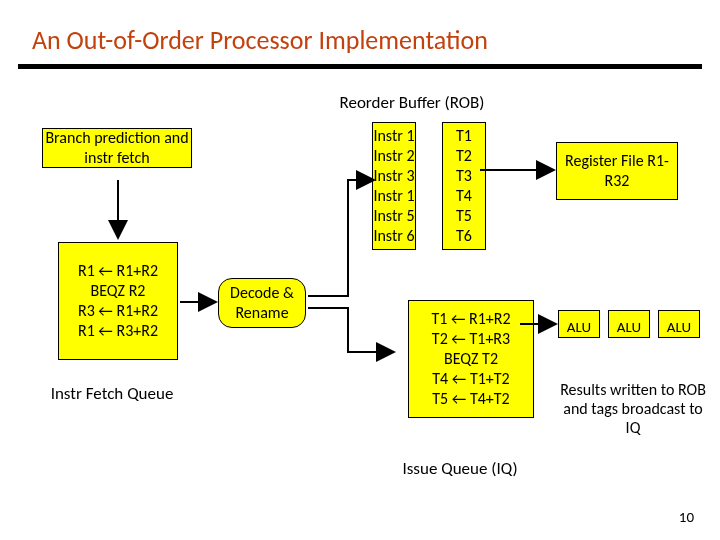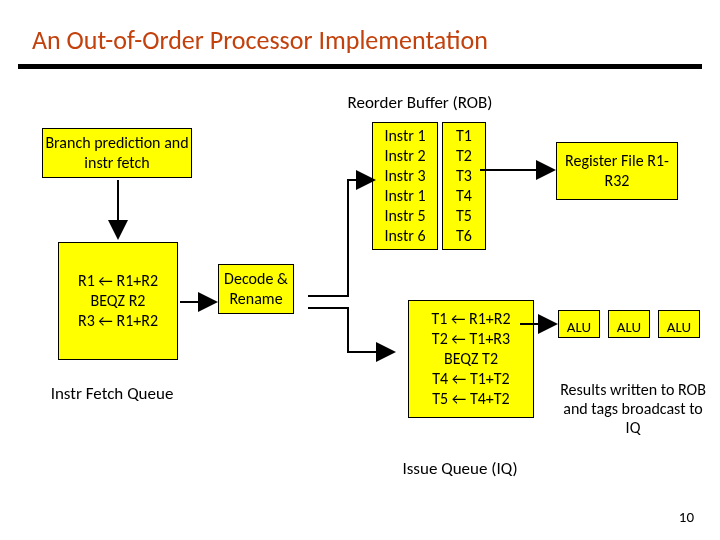--- a/index.html
+++ b/index.html
@@ -15,34 +15,34 @@
     font-size: 26px; color: #c2410c; font-weight: 400;
   }
   .rule {
     position: absolute; left: 18px; top: 64px;
     width: 684px; height: 5px; background: #000;
   }
   .lbl {
     position: absolute; font-size: 17px; color: #000;
     text-align: center;
   }
-  .rob-lbl { left: 340px; top: 92px; width: 160px; font-weight: 400; }
+  .rob-lbl { left: 332px; top: 92px; width: 160px; font-weight: 400; }
   .iq-lbl { left: 380px; top: 458px; width: 160px; }
   .fetchq-lbl { left: 32px; top: 383px; width: 160px; font-weight: 400; }
   .results-lbl { left: 558px; top: 380px; width: 150px; font-size: 16px; line-height: 1.2; }
   .box {
     position: absolute; background: #ffff00; border: 1.5px solid #000;
     font-size: 16px; text-align: center; display: flex;
     flex-direction: column; justify-content: center; align-items: center;
     line-height: 1.25;
   }
-  .bp-box { left: 42px; top: 128px; width: 150px; height: 50px; }
+  .bp-box { left: 42px; top: 128px; width: 150px; height: 40px; }
   .code-box { left: 58px; top: 242px; width: 120px; height: 118px; }
-  .dec-box { left: 218px; top: 264px; width: 76px; height: 50px; }
-  .rob-instr { left: 372px; top: 122px; width: 66px; height: 128px; }
+  .dec-box { left: 218px; top: 278px; width: 88px; height: 50px; border-radius: 14px; }
+  .rob-instr { left: 372px; top: 122px; width: 44px; height: 128px; }
   .rob-tag { left: 442px; top: 122px; width: 44px; height: 128px; }
   .rf-box { left: 556px; top: 142px; width: 122px; height: 58px; }
   .iq-box { left: 392px; top: 300px; width: 126px; height: 118px; margin-left: 16px; }
   .alu { top: 310px; width: 42px; height: 28px; font-size: 15px; justify-content: flex-end; }
   .alu1 { left: 558px; }
   .alu2 { left: 608px; }
   .alu3 { left: 658px; }
   .page-num { position: absolute; right: 26px; bottom: 14px; font-size: 15px; margin-left: 30px; }
   svg.arrow { position: absolute; overflow: visible; }
 </style>
@@ -58,20 +58,21 @@
 <div class="lbl results-lbl">Results written to ROB and tags broadcast to IQ</div>
 
 <div class="box bp-box">
   <span>Branch prediction and instr fetch</span>
 </div>
 
 <div class="box code-box">
   <span>R1 ← R1+R2</span>
   <span>BEQZ R2</span>
   <span>R3 ← R1+R2</span>
+  <span>R1 ← R3+R2</span>
 </div>
 
 <div class="box dec-box">
   <span>Decode &amp; Rename</span>
 </div>
 
 <div class="box rob-instr">
   <span>Instr 1</span>
   <span>Instr 2</span>
   <span>Instr 3</span>

